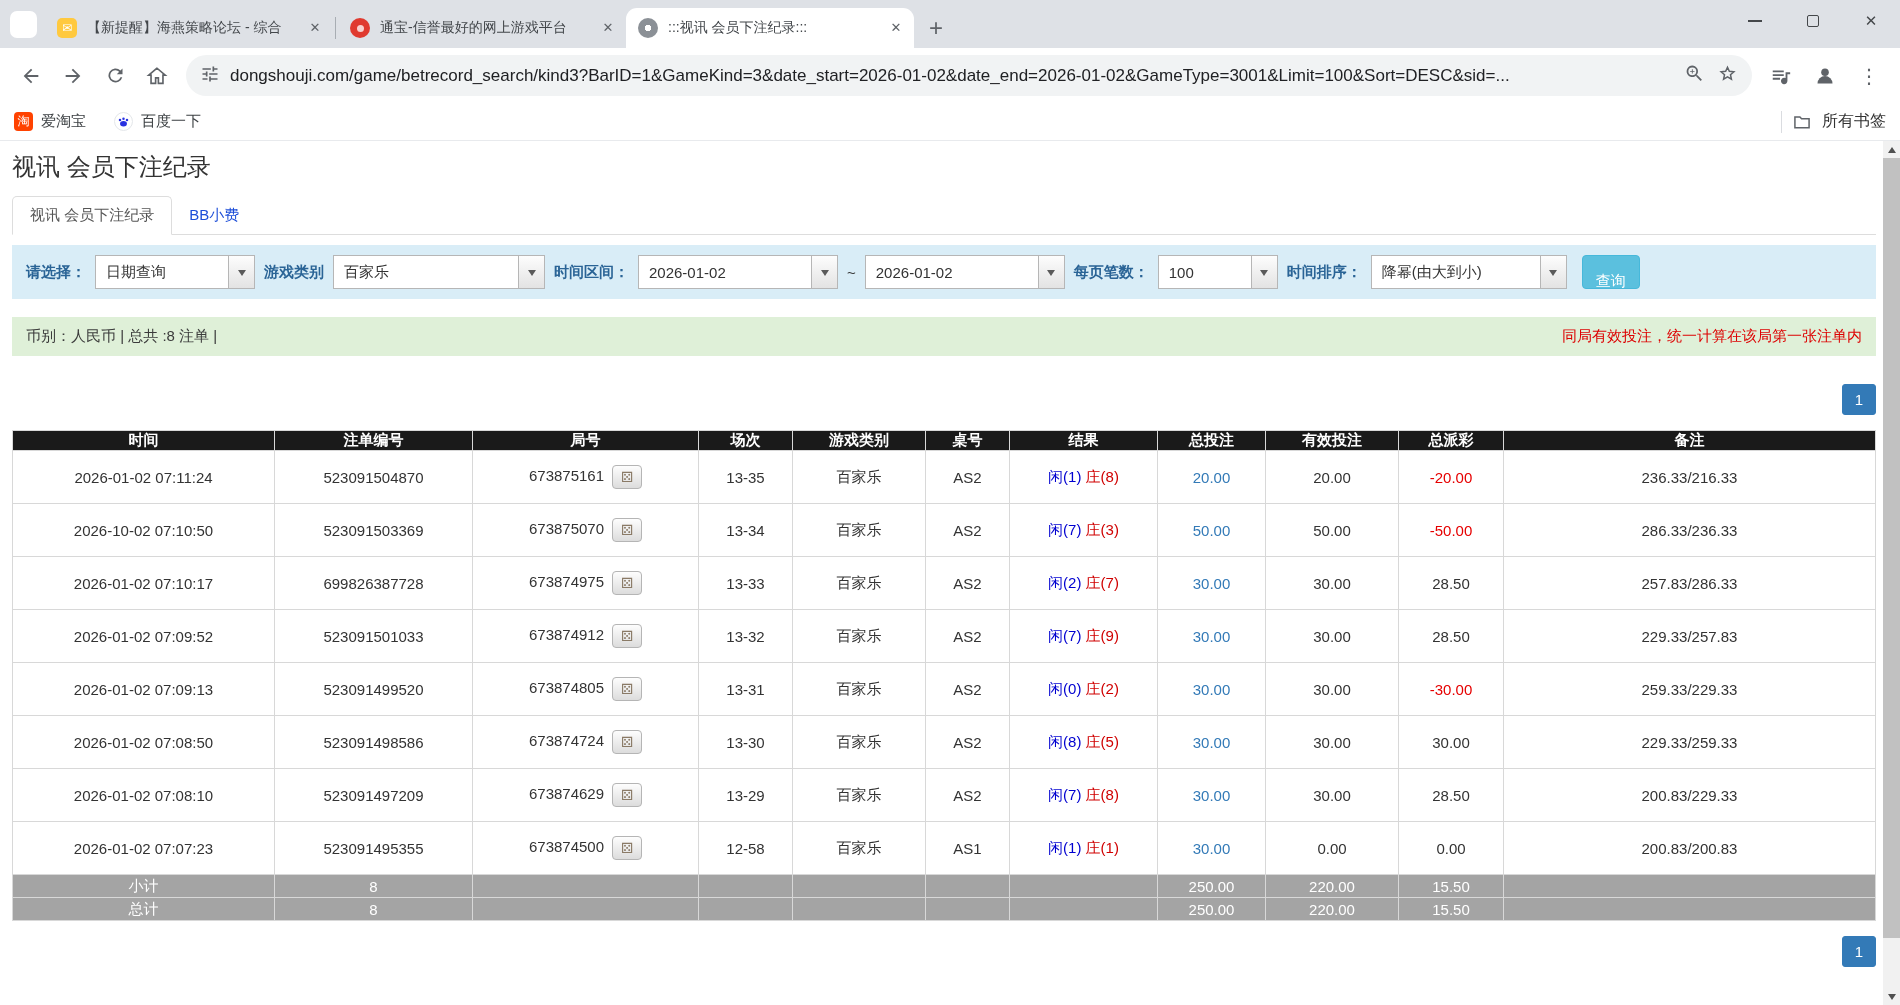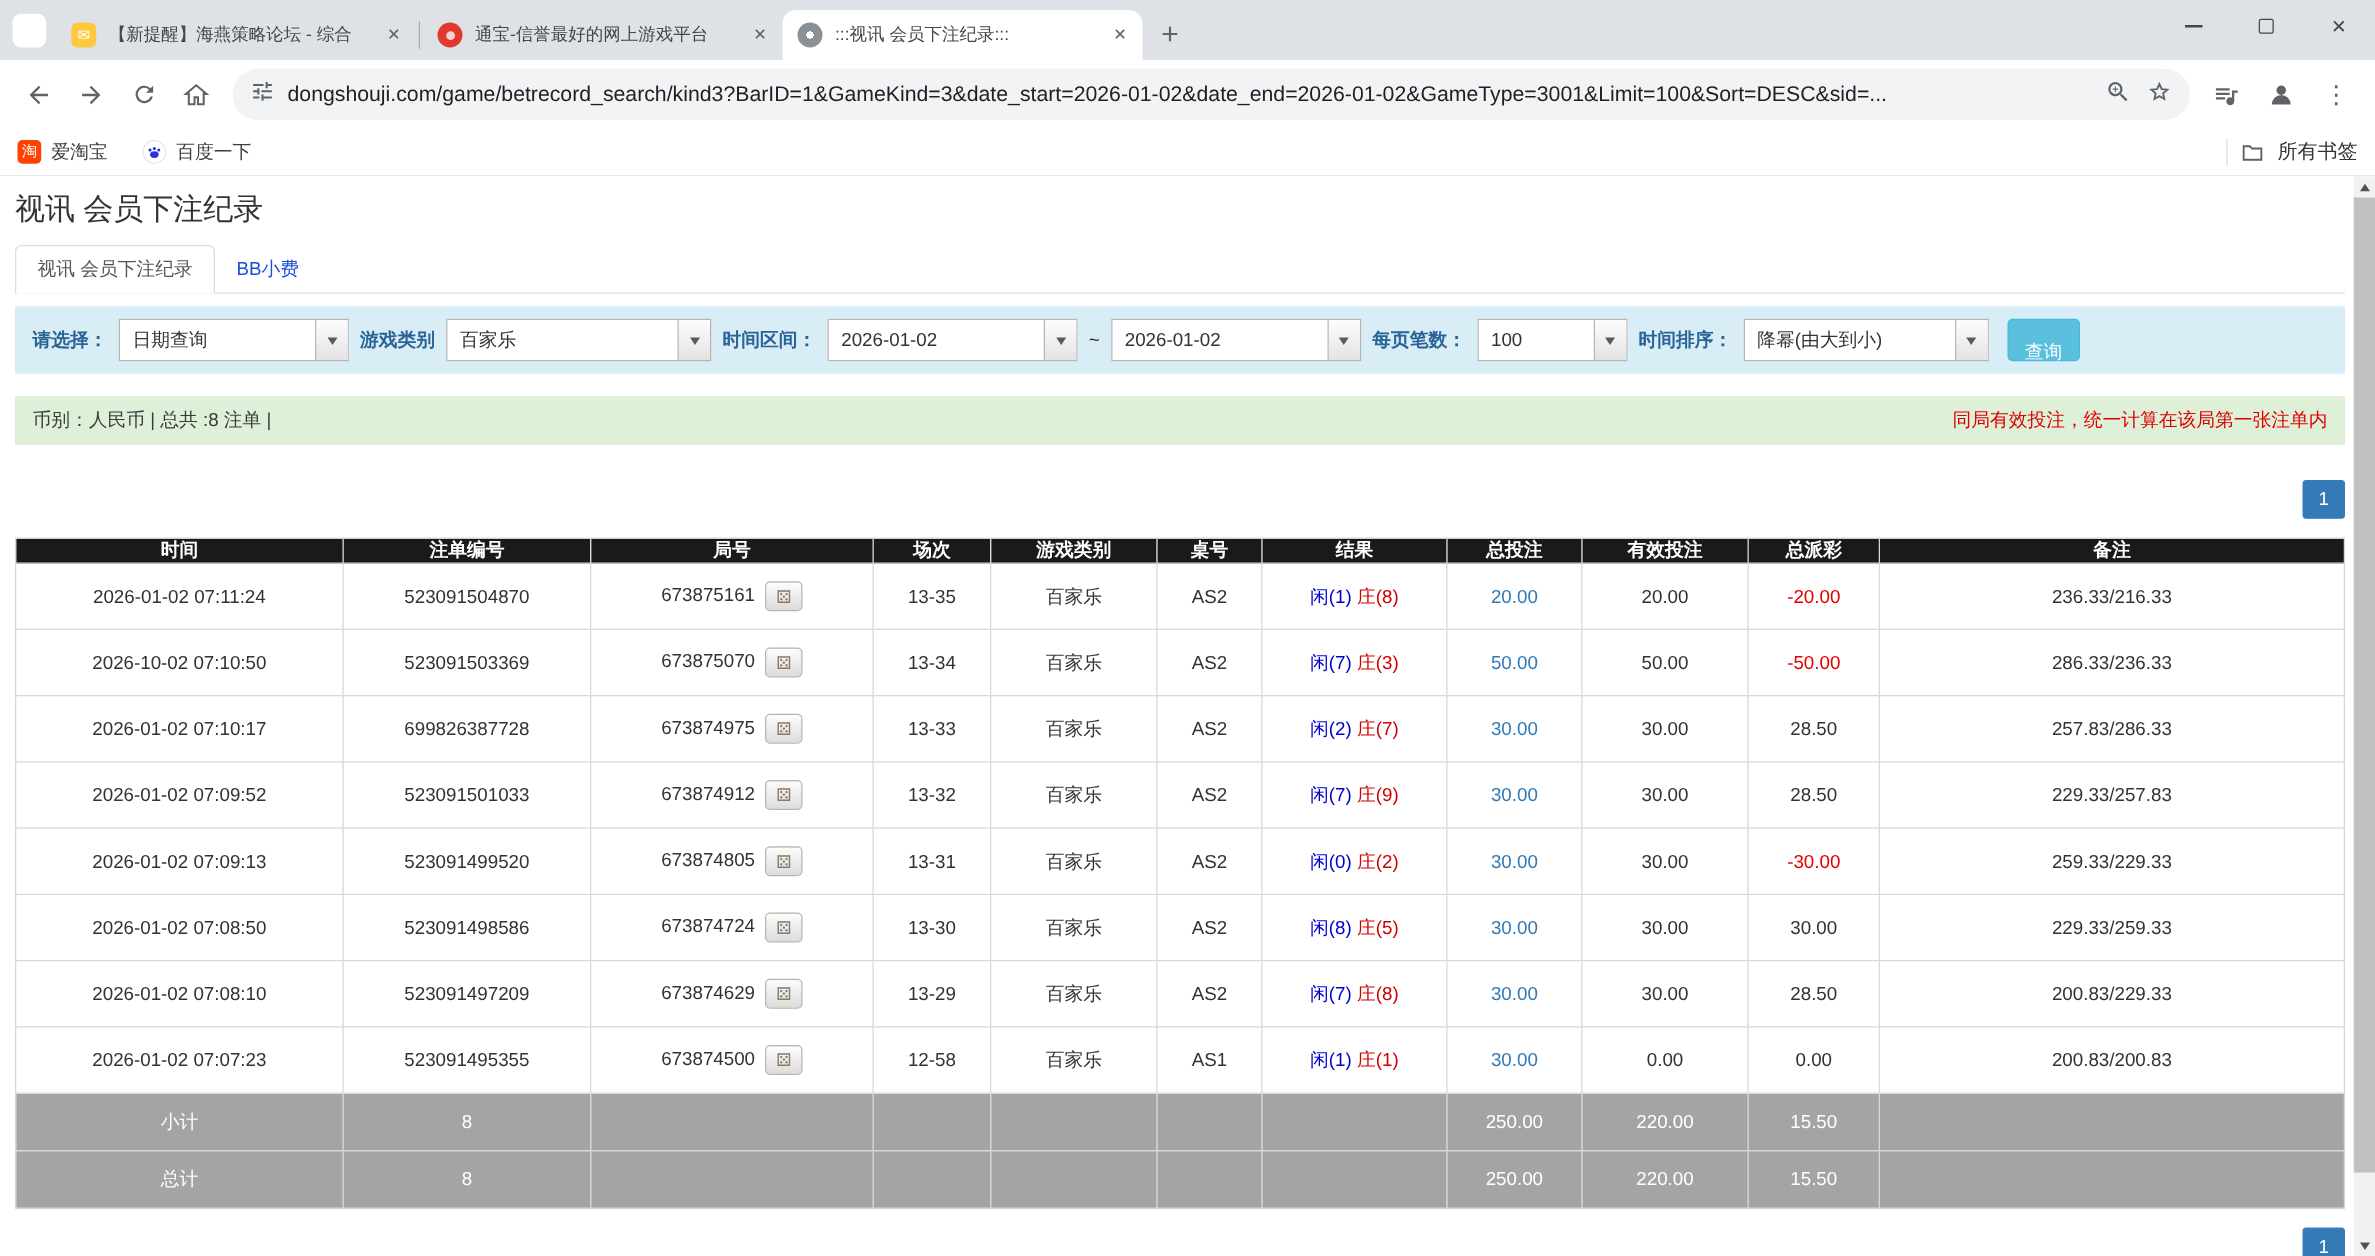--- a/index.html
+++ b/index.html
@@ -67,21 +67,21 @@
   .page-btn { min-width:34px; height:31px; padding:0 6px; background:#337ab7; border:1px solid #337ab7; border-radius:3px; color:#fff; font-size:15px; display:inline-flex; align-items:center; justify-content:center; }
 
   table.bet { width:100%; margin-top:15px; border-collapse:collapse; table-layout:fixed; font-size:15px; color:#333; }
   .bet th { background:#1a1a1a; color:#fff; font-weight:bold; height:20px; border:1px solid #d8d8d8; text-align:center; }
   .bet td { border:1px solid #d8d8d8; height:53px; text-align:center; background:#fff; word-break:break-all; }
   .bet td.bet-link { color:#337ab7; }
   .bet td.payout.neg { color:#e60000; }
   .player { color:#0000d0; }
   .banker { color:#d00000; }
   .round-icon { display:inline-flex; align-items:center; justify-content:center; width:30px; height:24px; margin-left:8px; border:1px solid #b5b5b5; border-radius:4px; background:linear-gradient(#fdfdfd,#dcdcdc); color:#8a7a66; font-size:14px; vertical-align:middle; cursor:pointer; }
-  .bet tr.sum td { background:#a4a4a4; color:#fff; height:46px; }
+  .bet tr.sum td { background:#a4a4a4; color:#fff; height:23px; }
 
   
   .scrollbar { position:absolute; top:0; right:0; width:17px; height:100%; background:#f1f1f1; }
   .sb-arrow { position:absolute; left:0; width:17px; height:17px; display:flex; align-items:center; justify-content:center; }
   .sb-up { top:0; } .sb-down { bottom:0; }
   .sb-up::after { content:""; border:4px solid transparent; border-bottom:6px solid #505050; margin-top:-4px; }
   .sb-down::after { content:""; border:4px solid transparent; border-top:6px solid #505050; margin-bottom:-4px; }
   .sb-thumb { position:absolute; top:17px; left:0; width:17px; height:780px; background:#c1c1c1; }
 </style>
 </head>
@@ -210,21 +210,21 @@
   <div class="wrapper">
     <div class="page-title">视讯 会员下注纪录</div>
 
     <div class="nav-tabs">
       <div class="nav-tab active">视讯 会员下注纪录</div>
       <div class="nav-tab link">BB小费</div>
     </div>
 
     <div class="filterbar">
       <span class="flabel">请选择：</span>
-      <span class="combo" style="width:184px">
+      <span class="combo" style="width:160px">
         <span class="val">日期查询</span>
         <span class="arrow"></span>
       </span>
 
       <span class="flabel">游戏类别</span>
       <span class="combo" style="width:212px">
         <span class="val">百家乐</span>
         <span class="arrow"></span>
       </span>
 

